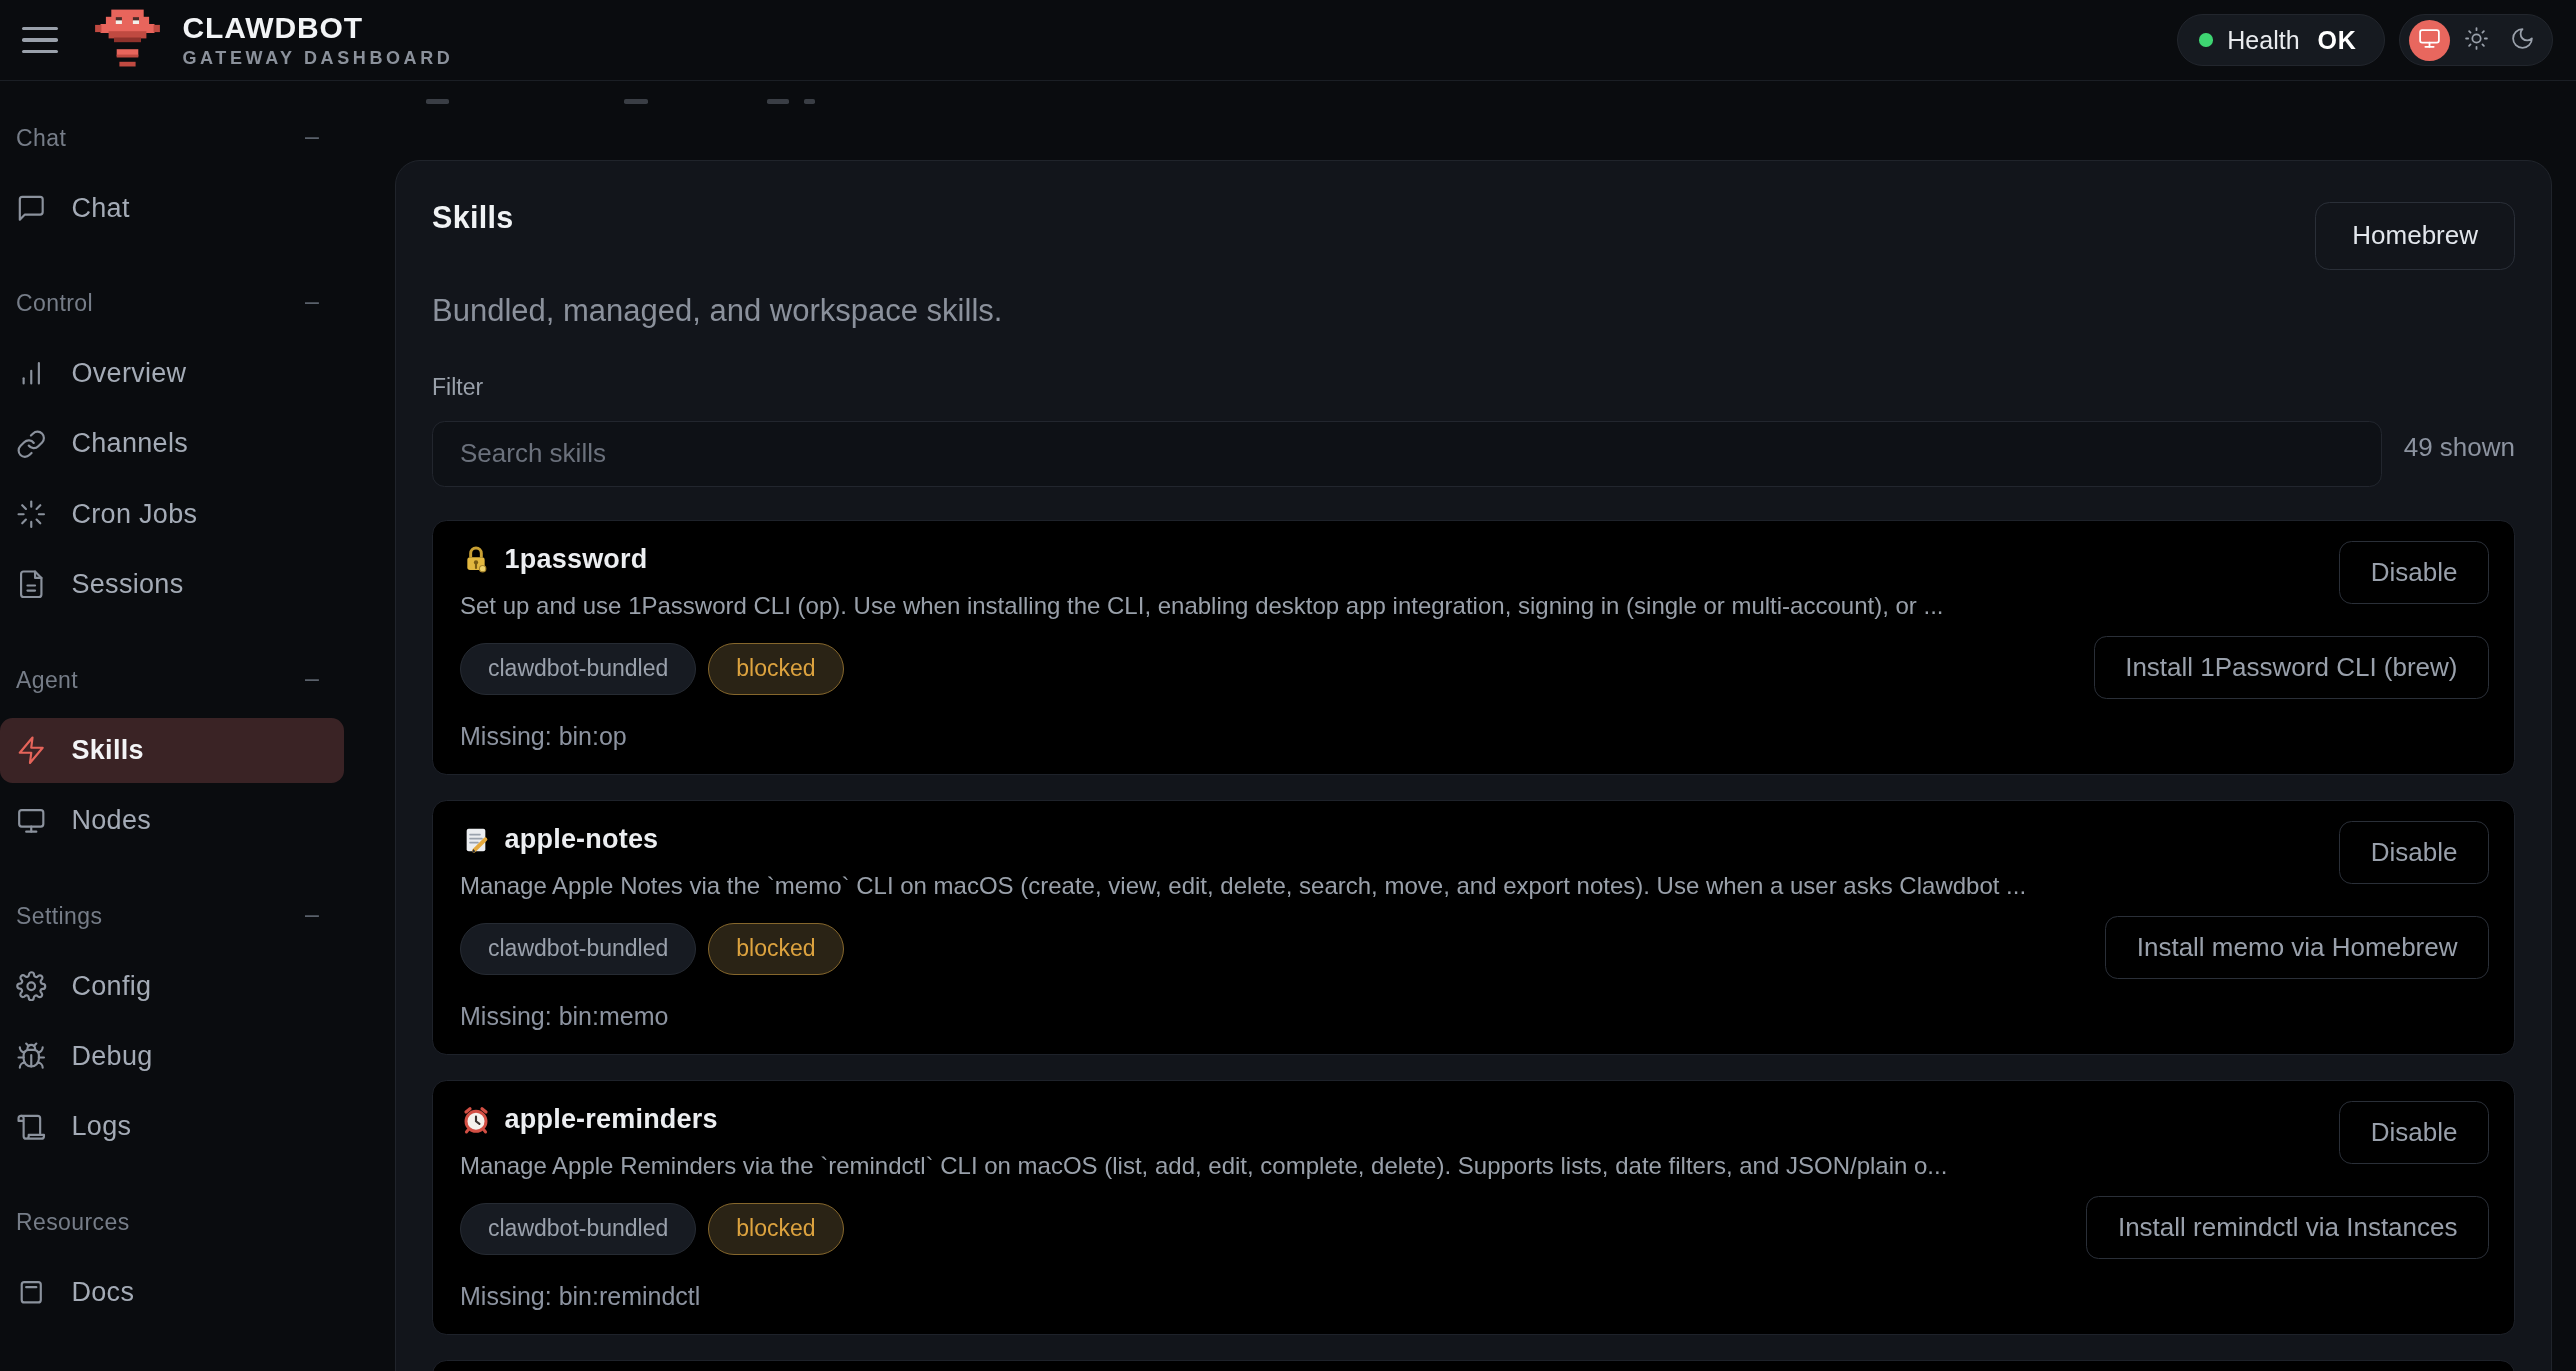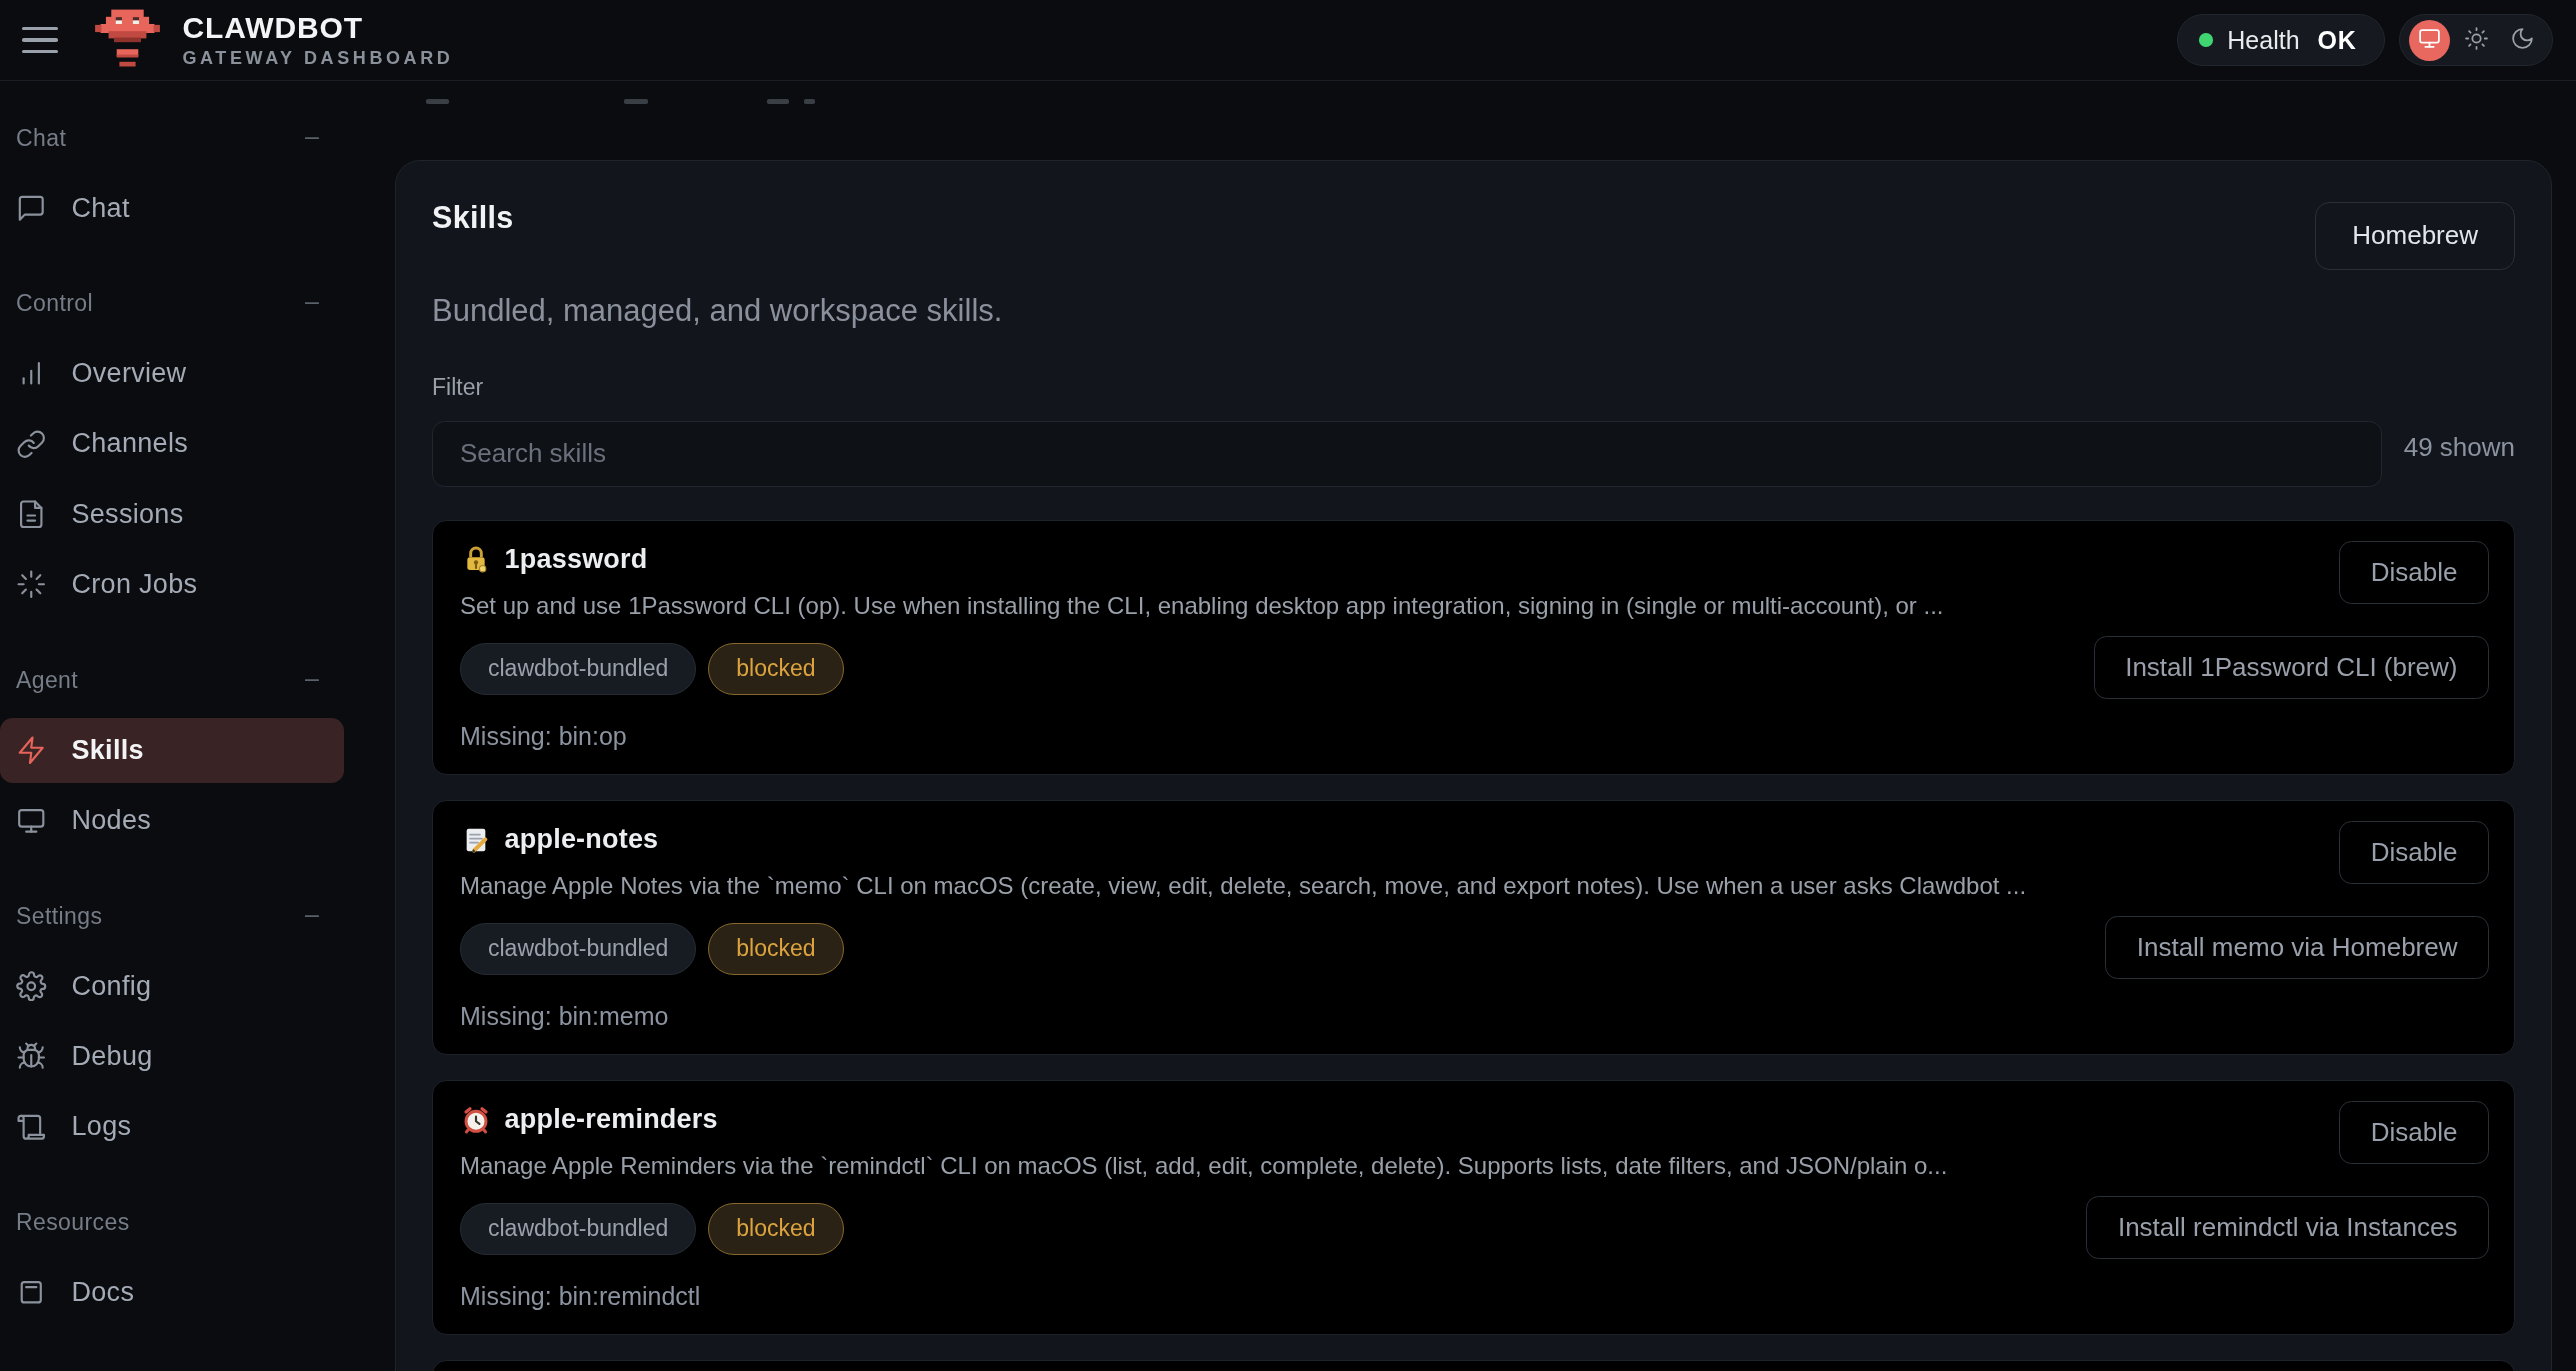--- a/index.html
+++ b/index.html
@@ -194,42 +194,42 @@
             <svg viewBox="0 0 24 24" fill="none" stroke="currentColor" stroke-width="1.7" stroke-linecap="round" stroke-linejoin="round">
               <path d="M10 13a5 5 0 0 0 7.54.54l3-3a5 5 0 0 0-7.07-7.07l-1.72 1.71"></path>
               <path d="M14 11a5 5 0 0 0-7.54-.54l-3 3a5 5 0 0 0 7.07 7.07l1.71-1.71"></path>
             </svg>
           </span>
           <span class="lbl">Channels</span>
         </div>
         <div class="side-item ">
           <span class="icon">
             <svg viewBox="0 0 24 24" fill="none" stroke="currentColor" stroke-width="1.7" stroke-linecap="round" stroke-linejoin="round">
-              <path d="M15 2H6a2 2 0 0 0-2 2v16a2 2 0 0 0 2 2h12a2 2 0 0 0 2-2V7z"></path>
-              <path d="M15 2v5h5"></path>
-              <path d="M9 13h6"></path>
-              <path d="M9 17h6"></path>
-            </svg>
-          </span>
-          <span class="lbl">Sessions</span>
-        </div>
-        <div class="side-item ">
-          <span class="icon">
-            <svg viewBox="0 0 24 24" fill="none" stroke="currentColor" stroke-width="1.7" stroke-linecap="round" stroke-linejoin="round">
               <path d="M12 2v4"></path>
               <path d="M12 18v4"></path>
               <path d="m4.9 4.9 2.9 2.9"></path>
               <path d="m16.2 16.2 2.9 2.9"></path>
               <path d="M2 12h4"></path>
               <path d="M18 12h4"></path>
               <path d="m4.9 19.1 2.9-2.9"></path>
               <path d="m16.2 7.8 2.9-2.9"></path>
             </svg>
           </span>
           <span class="lbl">Cron Jobs</span>
+        </div>
+        <div class="side-item ">
+          <span class="icon">
+            <svg viewBox="0 0 24 24" fill="none" stroke="currentColor" stroke-width="1.7" stroke-linecap="round" stroke-linejoin="round">
+              <path d="M15 2H6a2 2 0 0 0-2 2v16a2 2 0 0 0 2 2h12a2 2 0 0 0 2-2V7z"></path>
+              <path d="M15 2v5h5"></path>
+              <path d="M9 13h6"></path>
+              <path d="M9 17h6"></path>
+            </svg>
+          </span>
+          <span class="lbl">Sessions</span>
         </div>
     </div>
   </div>
   <div class="side-section ">
     <div class="side-label-row">
       <span class="side-label">Agent</span>
       <button class="side-collapse">–</button>
     </div>
     <div class="side-items">
 

